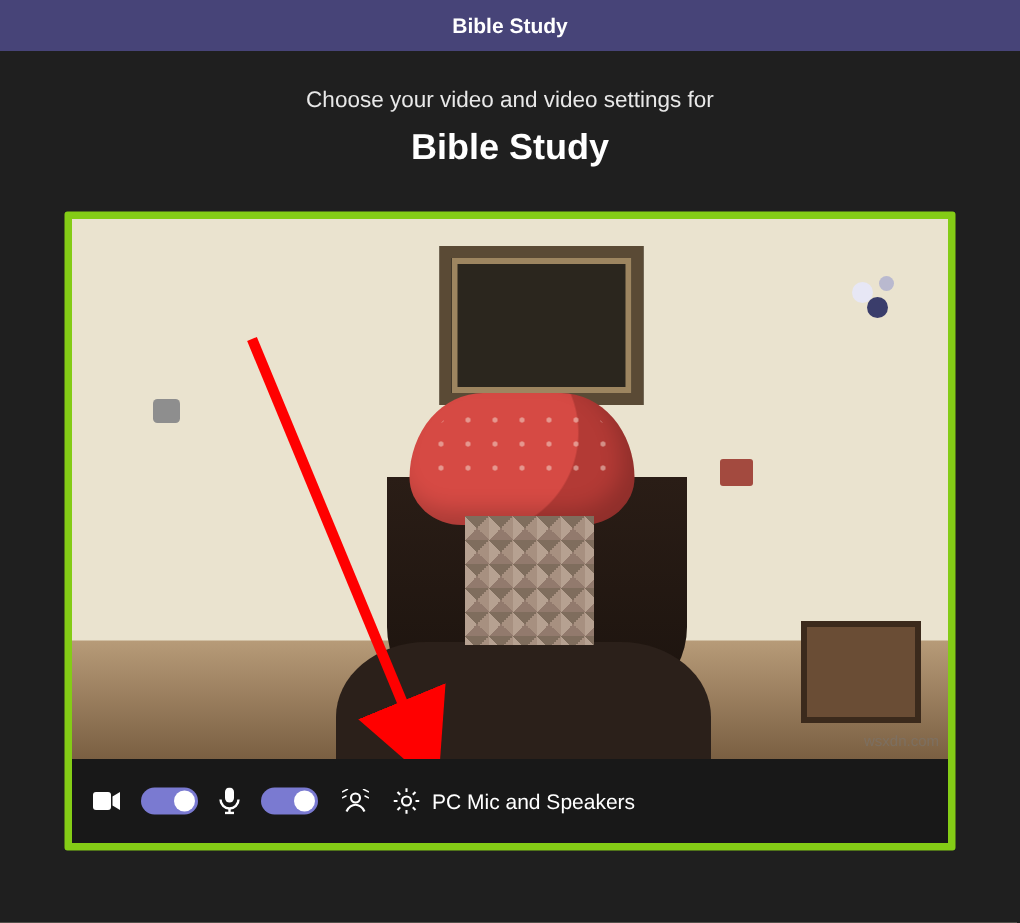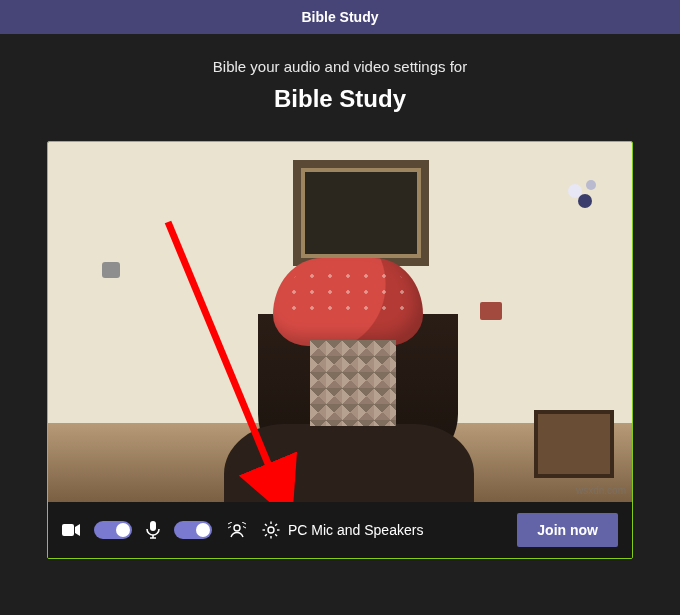--- a/index.html
+++ b/index.html
@@ -1,20 +1,20 @@
 <!DOCTYPE html>
 <html><head>
 <meta charset="utf-8">
 <style>
   html,body{margin:0;padding:0;width:680px;height:615px;background:#1f1f1f;font-family:"Segoe UI",Arial,sans-serif;color:#fff;overflow:hidden;}
   .titlebar{height:34px;background:#474478;display:flex;align-items:center;justify-content:center;font-size:14px;font-weight:600;color:#fff;}
   .content{padding:18px 0 0 0;display:flex;flex-direction:column;align-items:center;}
   .subhead{font-size:15px;color:#e8e8e8;margin-top:6px;}
   .meeting-title{font-size:24px;font-weight:700;margin-top:10px;color:#fff;}
-  .card{margin:28px auto 0 auto;width:584px;background:#181818;border:1px solid #84cc16;border-radius:2px;overflow:hidden;position:relative;}
+  .card{margin:28px auto 0 auto;width:584px;background:#181818;border:5px solid #84cc16;border-radius:2px;overflow:hidden;position:relative;}
   .preview{position:relative;width:100%;height:360px;overflow:hidden;}
   
   .scene{position:absolute;inset:0;}
   .wall{position:absolute;inset:0;background:#eae3cf;}
   .floor{position:absolute;left:0;right:0;bottom:0;height:22%;background:linear-gradient(#b79b78,#7a5f42);}
   .frame{position:absolute;top:18px;left:245px;width:120px;height:90px;background:#2b261e;border:8px solid #5a4a35;box-shadow:inset 0 0 0 4px #9d8560;}
   .balloons{position:absolute;top:38px;right:34px;width:30px;height:48px;}
   .balloons span{position:absolute;border-radius:50%;}
   .bn1{width:14px;height:14px;background:#e7e7f5;left:0;top:4px;}
   .bn2{width:14px;height:14px;background:#3a3d6b;left:10px;top:14px;}
@@ -48,21 +48,21 @@
   .watermark{position:absolute;right:6px;bottom:6px;font-size:10px;color:#777;transform:rotate(0deg);opacity:.5;}
 </style>
 </head>
 <body>
 
 <div class="titlebar">
   <span>Bible Study</span>
 </div>
 
 <div class="content">
-  <div class="subhead">Bible your audio and video settings for</div>
+  <div class="subhead">Choose your video and video settings for</div>
   <div class="meeting-title">Bible Study</div>
 
   <div class="card">
     <div class="preview">
       <div class="scene">
         <div class="wall"></div>
         <div class="floor"></div>
         <div class="frame"></div>
         <div class="balloons">
             <span class="bn1"></span>
@@ -142,16 +142,15 @@
                 <line x1="3" y1="15" x2="4.8" y2="13.2"></line>
                 <line x1="13.2" y1="4.8" x2="15" y2="3"></line>
               </g>
             </svg>
         </span>
         <span>PC Mic and Speakers</span>
       </div>
 
       <div class="spacer"></div>
 
-      <button class="join">Join now</button>
     </div>
   </div>
 </div>
 
 </body></html>

